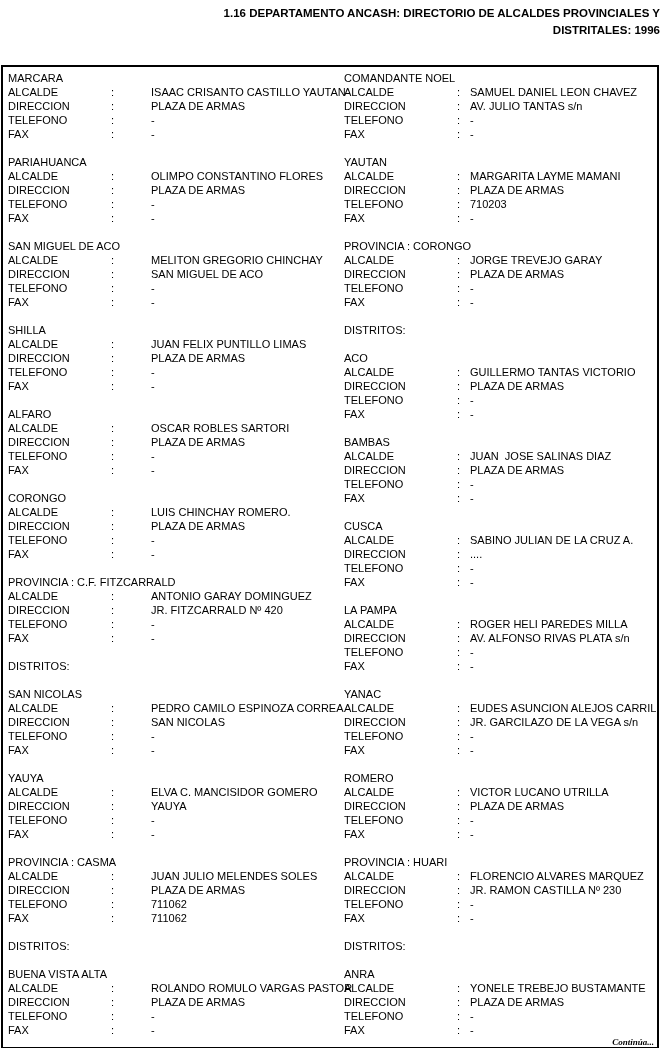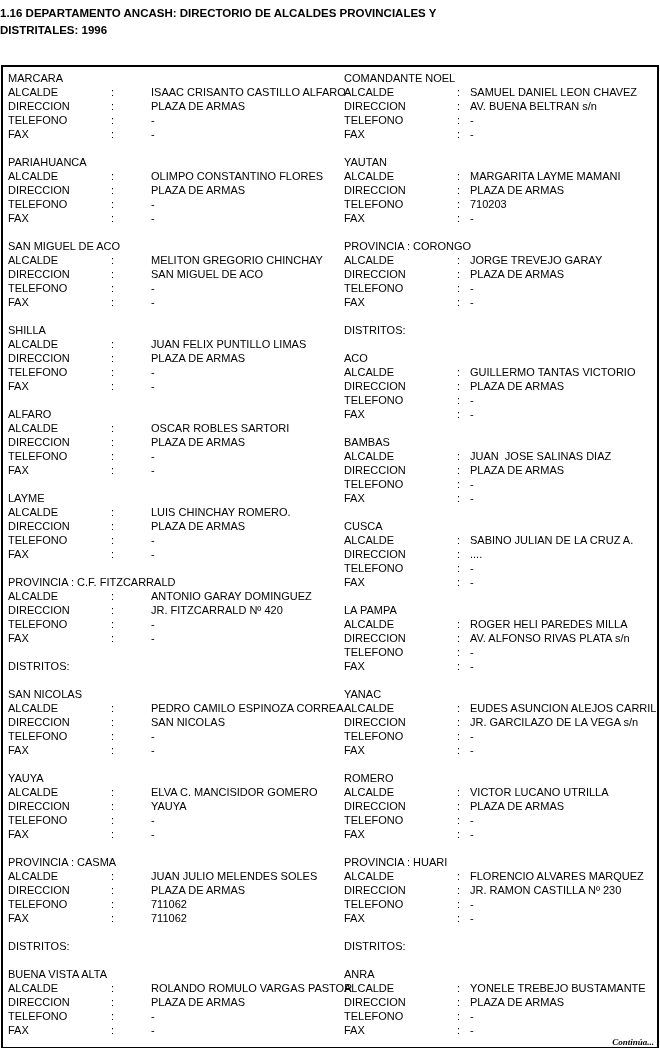--- a/index.html
+++ b/index.html
@@ -6,21 +6,21 @@
   html, body { width: 660px; height: 1048px; background: #ffffff; }
   body {
     position: relative;
     font-family: "Liberation Sans", sans-serif;
     color: #000000;
     overflow: hidden;
   }
   .doc-title {
     position: absolute;
     top: 5px; left: 0; right: 0;
-    text-align: left;
+    text-align: right;
     font-weight: bold;
     font-size: 11.5px;
     line-height: 17px;
     letter-spacing: 0px;
   }
   .directory-box {
     position: absolute;
     left: 1px; top: 65px;
     width: 658px; height: 986px;
     border: 2px solid #000000;
@@ -61,21 +61,21 @@
   <div>1.16 DEPARTAMENTO ANCASH: DIRECTORIO DE ALCALDES PROVINCIALES Y</div>
   <div>DISTRITALES: 1996</div>
 </div>
 
 <div class="directory-box">
   <div class="col col-left" id="col-left">
       <div class="line heading">MARCARA</div>
       <div class="line field">
         <span class="lbl">ALCALDE</span>
         <span class="colon">:</span>
-        <span class="val">ISAAC CRISANTO CASTILLO ALFARO</span>
+        <span class="val">ISAAC CRISANTO CASTILLO YAUTAN</span>
       </div>
       <div class="line field">
         <span class="lbl">DIRECCION</span>
         <span class="colon">:</span>
         <span class="val">PLAZA DE ARMAS</span>
       </div>
       <div class="line field">
         <span class="lbl">TELEFONO</span>
         <span class="colon">:</span>
         <span class="val">-</span>
@@ -167,21 +167,21 @@
         <span class="lbl">TELEFONO</span>
         <span class="colon">:</span>
         <span class="val">-</span>
       </div>
       <div class="line field">
         <span class="lbl">FAX</span>
         <span class="colon">:</span>
         <span class="val">-</span>
       </div>
       <div class="line blank">&nbsp;</div>
-      <div class="line heading">LAYME</div>
+      <div class="line heading">CORONGO</div>
       <div class="line field">
         <span class="lbl">ALCALDE</span>
         <span class="colon">:</span>
         <span class="val">LUIS CHINCHAY ROMERO.</span>
       </div>
       <div class="line field">
         <span class="lbl">DIRECCION</span>
         <span class="colon">:</span>
         <span class="val">PLAZA DE ARMAS</span>
       </div>
@@ -313,21 +313,21 @@
   <div class="col col-right" id="col-right">
       <div class="line heading">COMANDANTE NOEL</div>
       <div class="line field">
         <span class="lbl">ALCALDE</span>
         <span class="colon">:</span>
         <span class="val">SAMUEL DANIEL LEON CHAVEZ</span>
       </div>
       <div class="line field">
         <span class="lbl">DIRECCION</span>
         <span class="colon">:</span>
-        <span class="val">AV. BUENA BELTRAN s/n</span>
+        <span class="val">AV. JULIO TANTAS s/n</span>
       </div>
       <div class="line field">
         <span class="lbl">TELEFONO</span>
         <span class="colon">:</span>
         <span class="val">-</span>
       </div>
       <div class="line field">
         <span class="lbl">FAX</span>
         <span class="colon">:</span>
         <span class="val">-</span>

